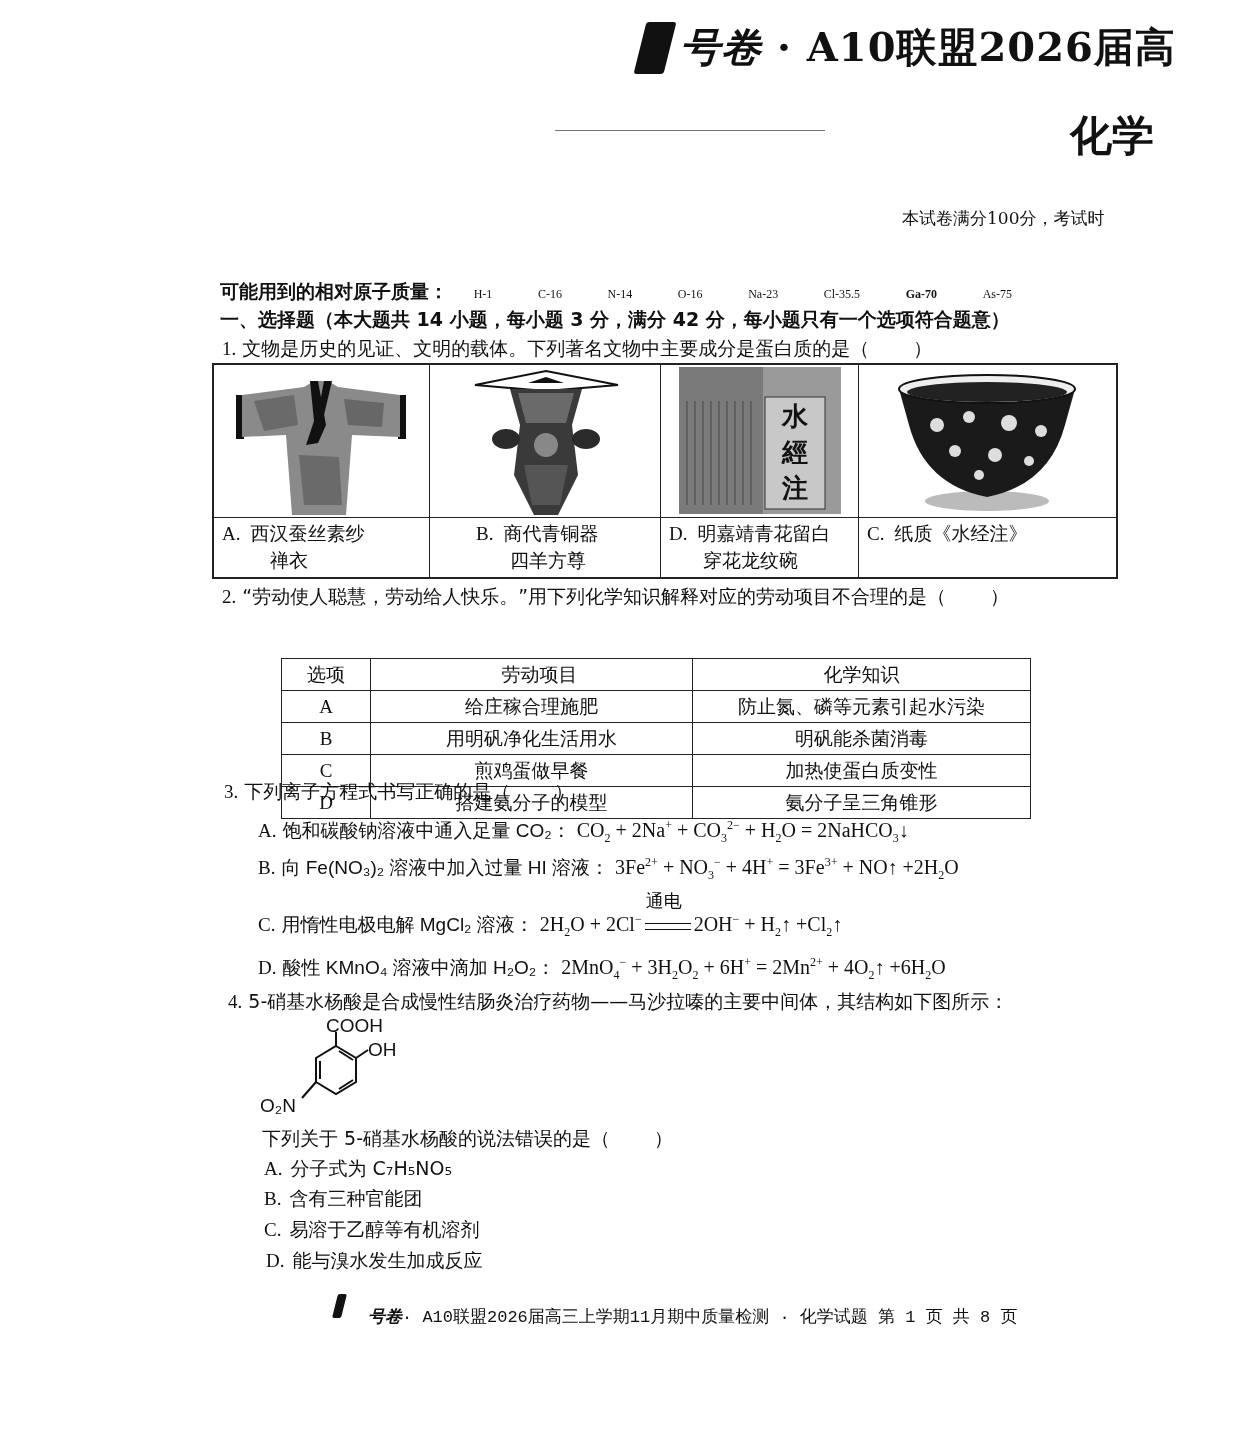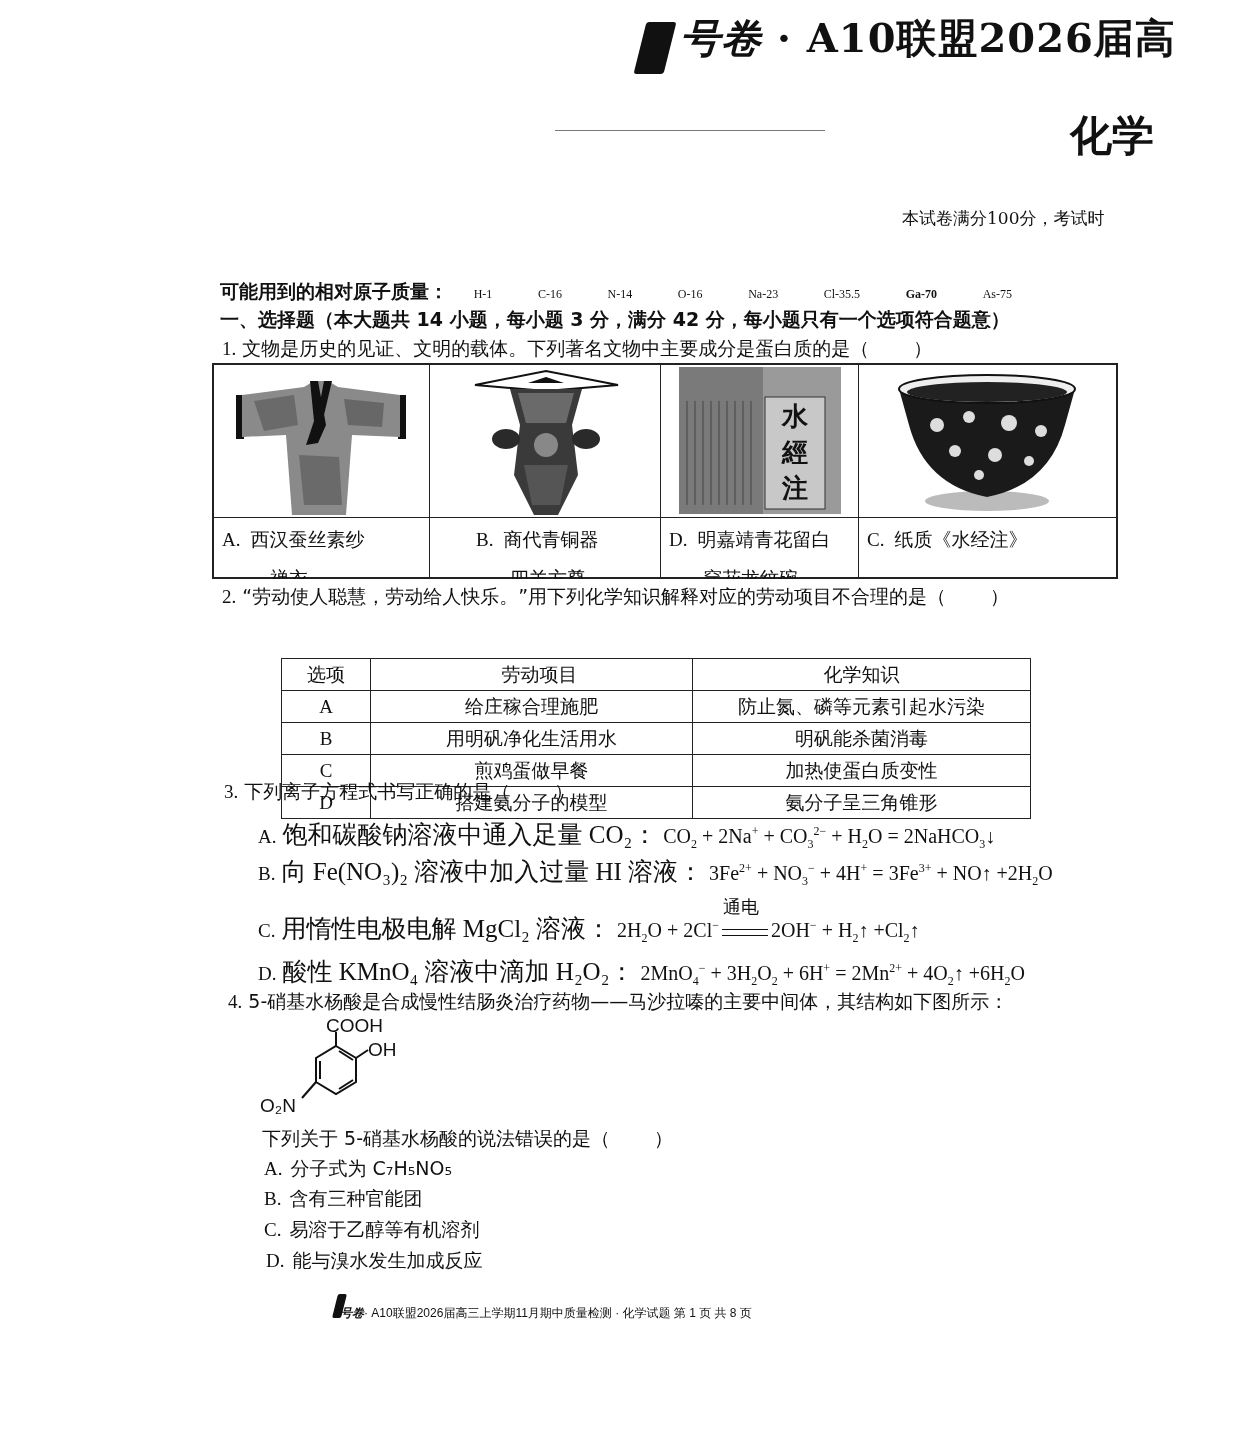--- a/index.html
+++ b/index.html
@@ -20,21 +20,21 @@
     .brand-mark {
       position: absolute;
       left: 640px; top: 22px;
       width: 30px; height: 52px;
       background: #111;
       transform: skewX(-14deg);
       border-radius: 3px;
     }
     .header-title {
       position: absolute;
-      left: 680px; top: 11px;
+      left: 680px; top: 20px;
       font-size: 40px;
       font-weight: bold;
       letter-spacing: 1px;
       white-space: nowrap;
       font-family: "DejaVu Serif", serif;
     }
     .header-title .brand-cn { font-style: italic; }
     .header-rule {
       position: absolute;
       left: 555px; top: 130px;
@@ -84,21 +84,21 @@
       border-right: 1.5px solid #222;
       box-sizing: border-box;
       position: relative;
       overflow: hidden;
     }
     .artifact-cell:nth-child(4n) { border-right: none; }
     .artifact-cell.img-cell { border-bottom: 1.5px solid #222; }
     .artifact-caption {
       font-family: "DejaVu Sans", sans-serif;
       font-size: 19px;
-      line-height: 39px;
+      line-height: 26px;
       padding: 2px 8px 0 8px;
     }
     .cap-letter { font-family: "Liberation Serif", serif; margin-right: 10px; }
 
     
     .labor-table {
       position: absolute;
       left: 281px; top: 611px;
       width: 750px;
       border-collapse: collapse;
@@ -111,21 +111,21 @@
       height: 31px;
       padding: 0;
       text-align: center;
       font-weight: normal;
     }
     .labor-table .col-opt { width: 88px; font-family: "Liberation Serif", serif; }
     .labor-table .col-work { width: 305px; padding-left: 16px; }
 
     
     .eq { font-family: "Liberation Serif", "DejaVu Serif", serif; font-size: 20px; }
-    .cn { font-family: Liberation Serif, serif; font-size: 25px; }
+    .cn { font-family: Liberation Sans, sans-serif; font-size: 19px; }
     sub, sup { font-size: 12px; line-height: 0; }
     .over-eq {
       display: inline-block;
       position: relative;
       text-align: center;
       width: 48px;
       margin: 0 2px;
     }
     .over-eq .over-label {
       position: absolute;
@@ -152,24 +152,24 @@
     .footer-mark {
       position: absolute;
       left: 335px; top: 1294px;
       width: 9px; height: 24px;
       background: #111;
       transform: skewX(-14deg);
       border-radius: 2px;
     }
     .footer-text {
       position: absolute;
-      left: 340px; top: 1305px;
-      font-size: 12px;
+      left: 368px; top: 1305px;
+      font-size: 17px;
       white-space: nowrap;
-      font-family: Liberation Sans, sans-serif;
+      font-family: Liberation Mono, monospace;
     }
     .footer-text .brand-cn { font-style: italic; font-weight: bold; }
   </style>
 </head>
 <body>
 
 <div class="brand-mark"></div>
 <div class="header-title">
   <span class="brand-cn">号卷</span>
   <span>·</span>

